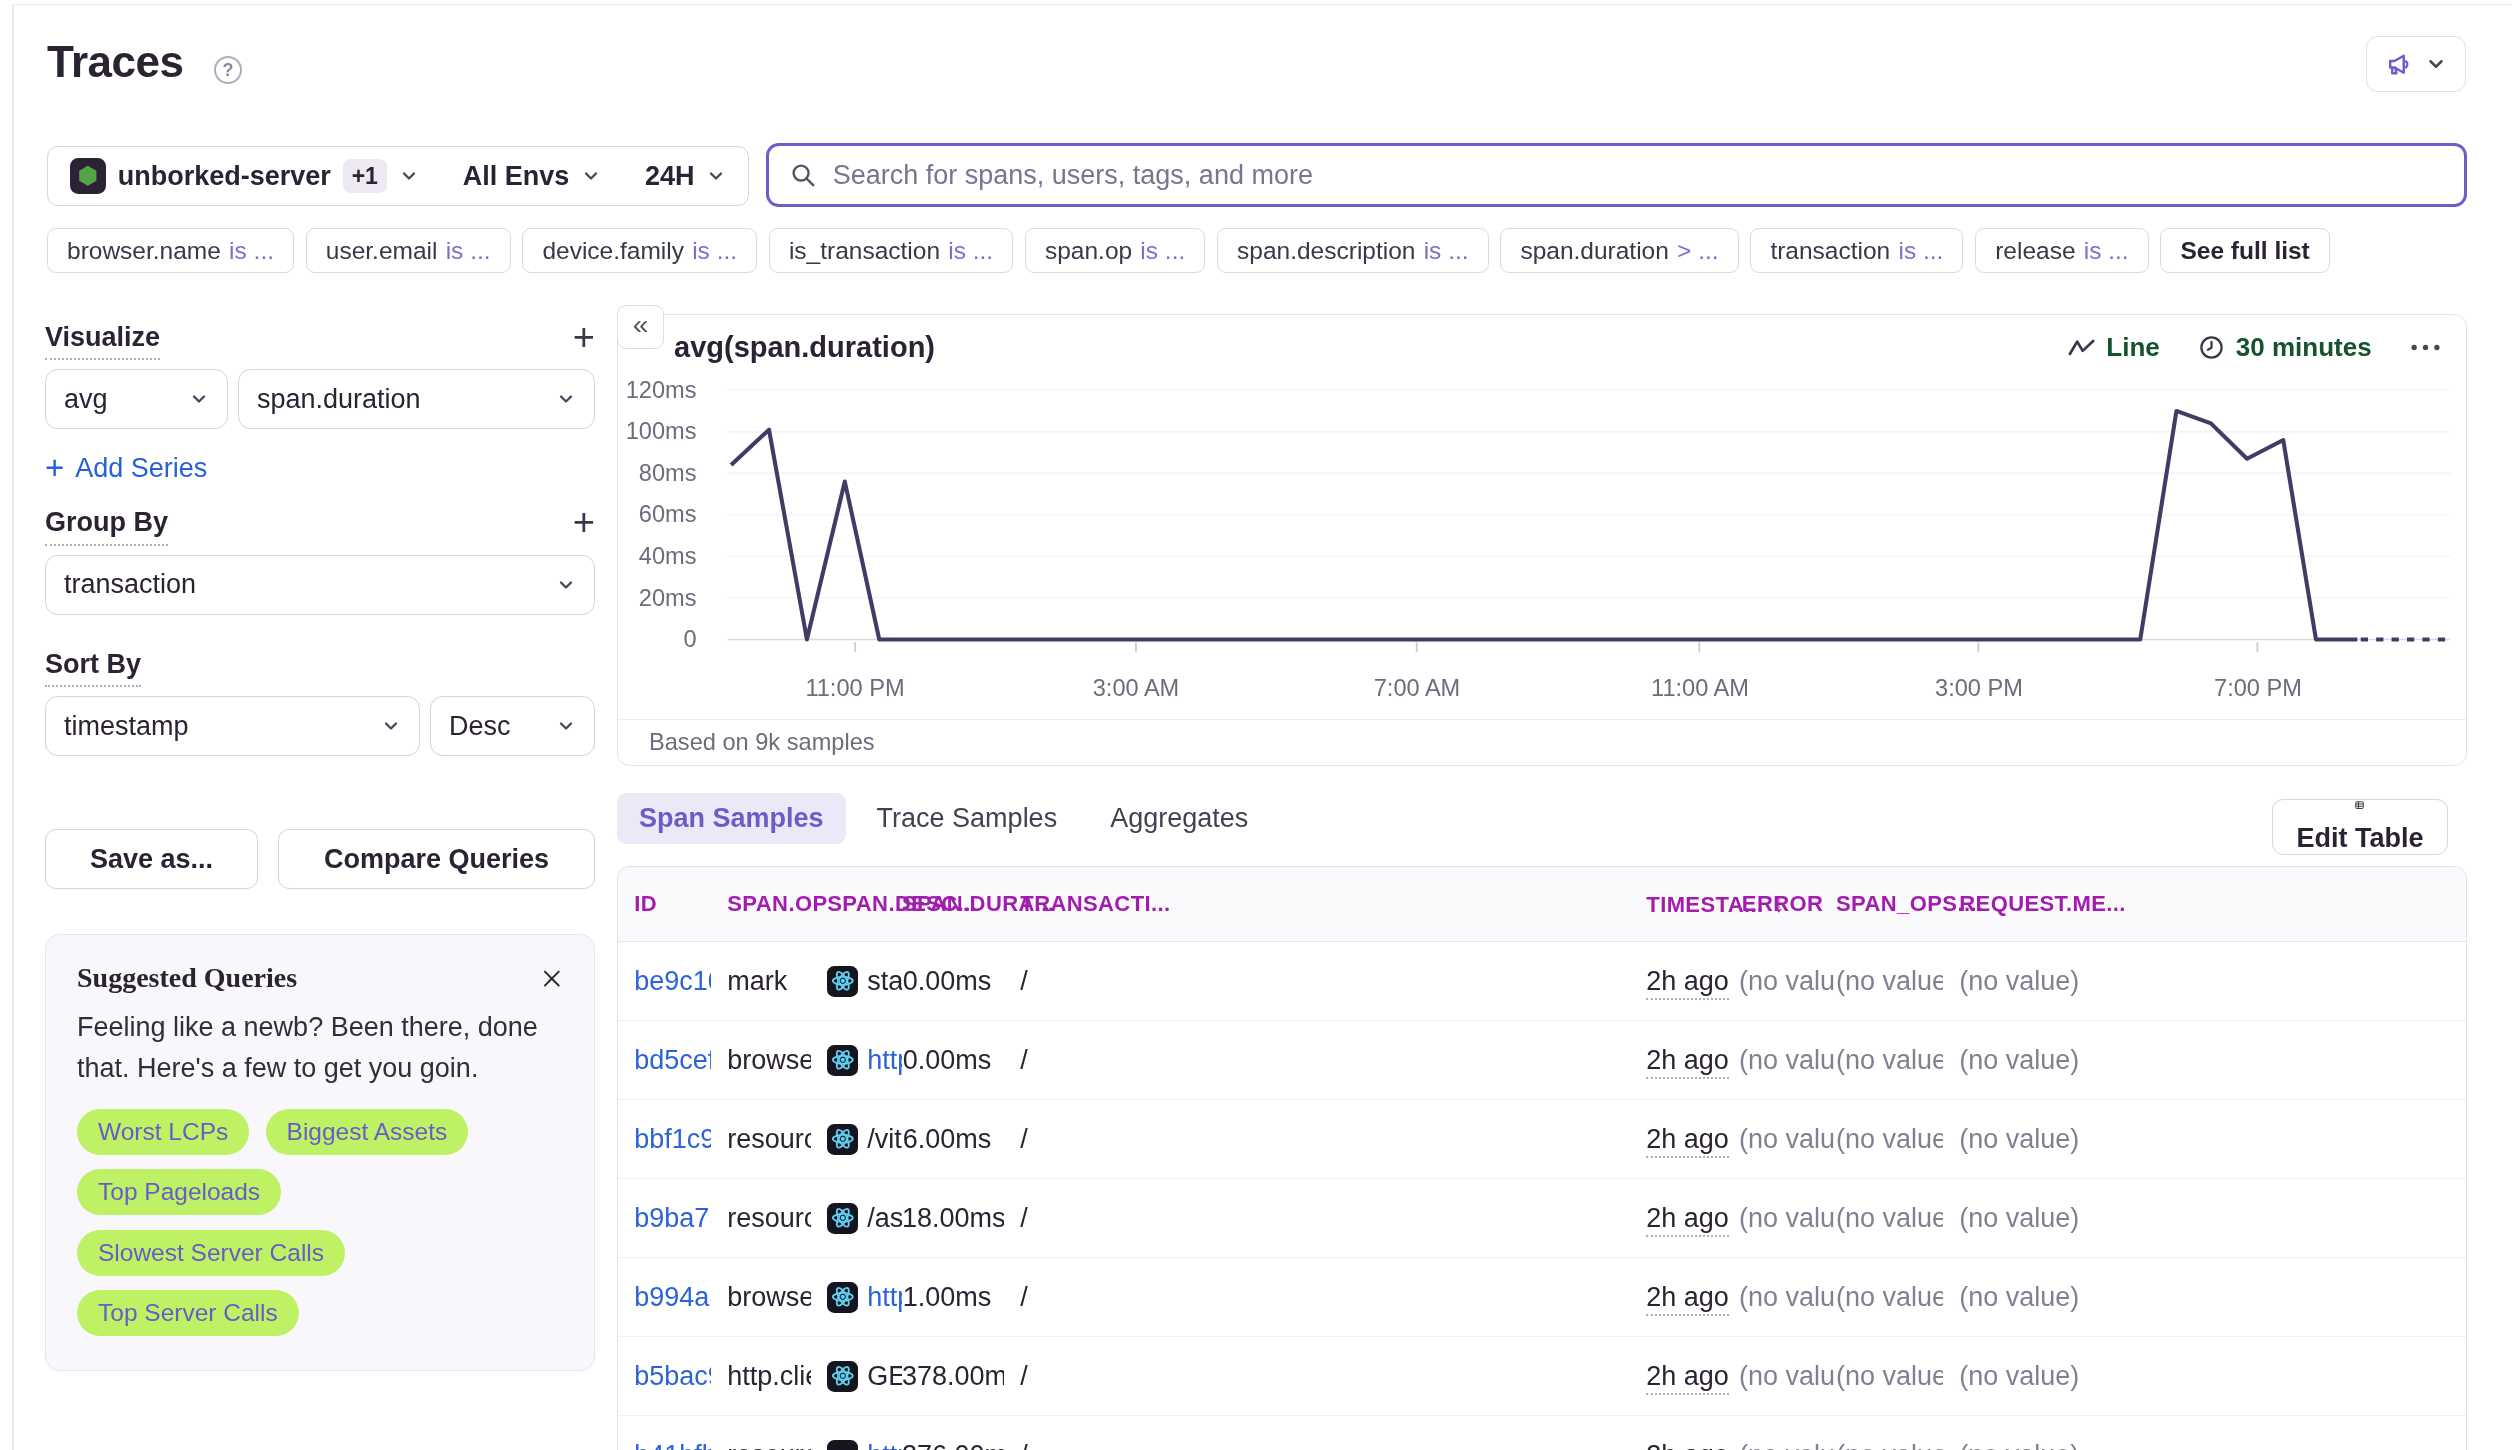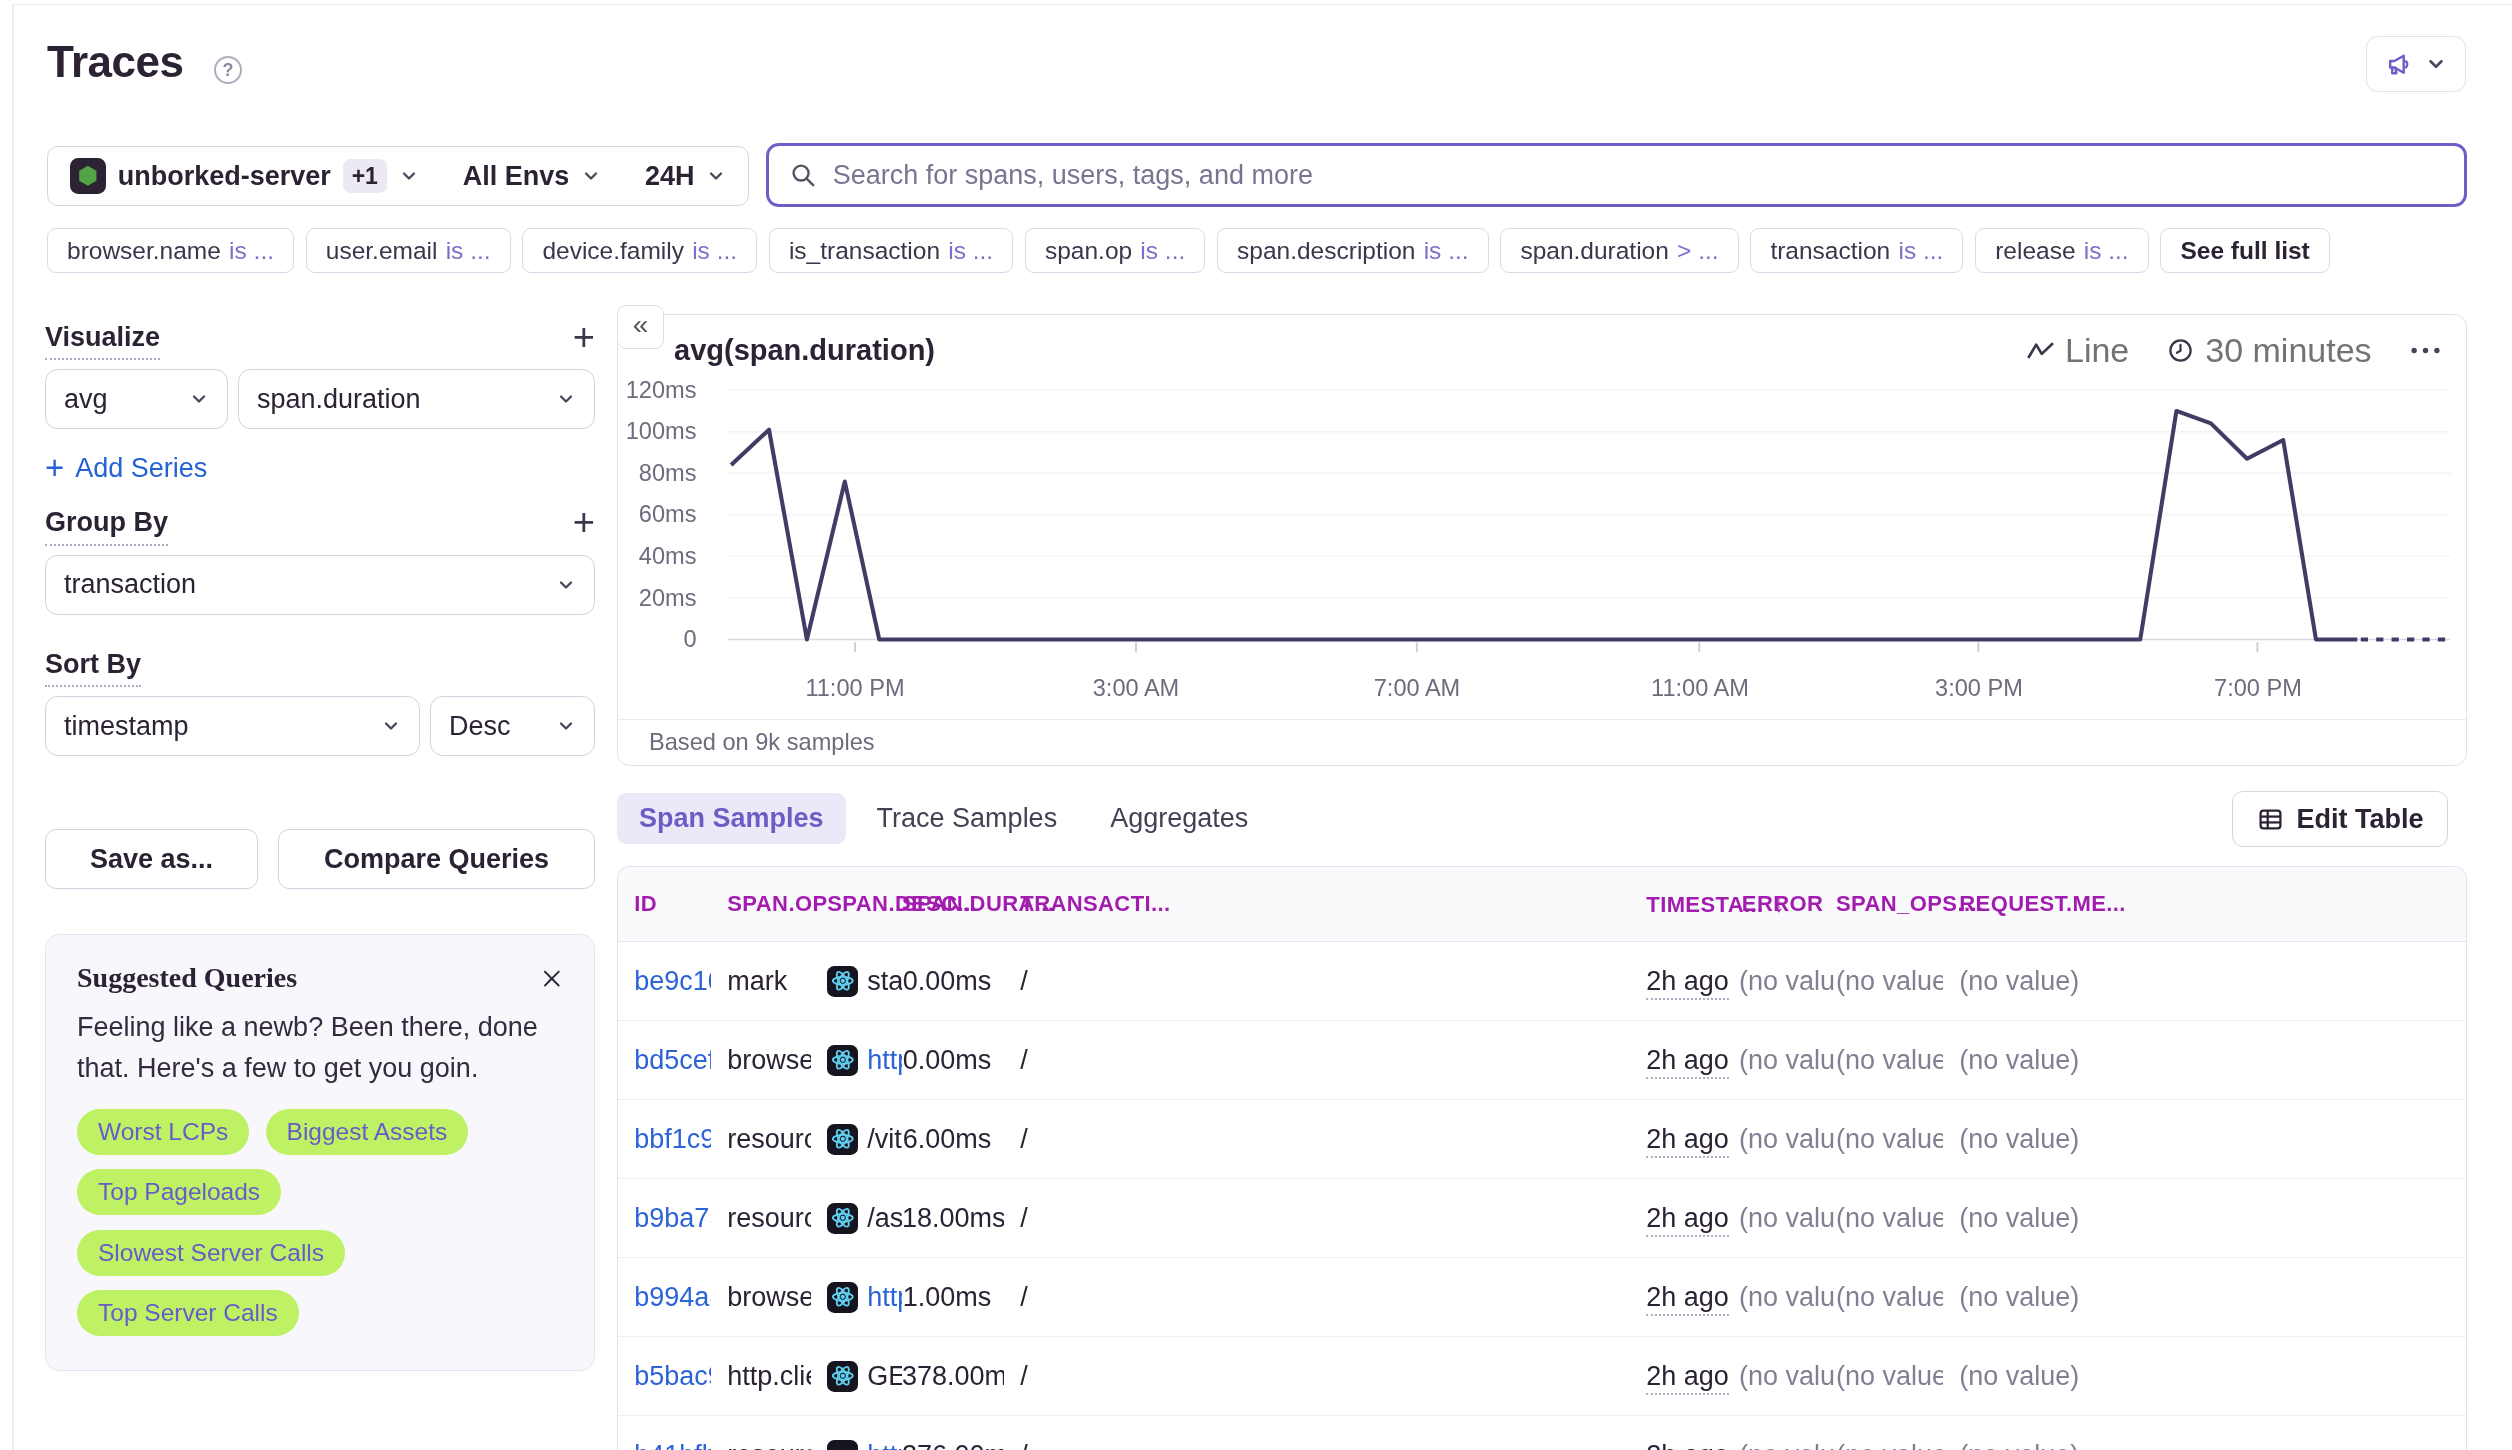--- a/index.html
+++ b/index.html
@@ -66,39 +66,39 @@
 
   
   .collapse{position:absolute;left:617px;top:305px;width:47px;height:44px;border:1.8px solid #e0dcea;border-radius:9px;
         background:#fff;z-index:6;font-size:28px;color:#56505e;display:flex;align-items:center;justify-content:center;
         padding-bottom:4.5px;box-sizing:border-box;cursor:pointer;font-family:inherit;}
   .chart-panel{position:absolute;left:617px;top:314px;width:1850px;height:452px;border:1.8px solid #e3dfec;border-radius:12.7px;
         background:#fff;box-sizing:border-box;}
   .chart-head{position:absolute;left:56px;right:25.4px;top:16.3px;display:flex;justify-content:space-between;align-items:center;}
   .chart-title{font-size:29px;font-weight:700;margin:0;}
   .chart-controls{display:flex;align-items:center;gap:38px;}
-  .ctrl{display:flex;align-items:center;gap:11px;font-size:34px;font-weight:400;color:#737373;background:none;border:none;
+  .ctrl{display:flex;align-items:center;gap:11px;font-size:26px;font-weight:700;color:#14532d;background:none;border:none;
         font-family:inherit;cursor:pointer;padding:0;}
   #ylabels{position:absolute;left:0;top:67px;width:93px;height:272px;}
   .ylab{position:absolute;right:14.5px;font-size:23.6px;color:#6f6a7c;line-height:29px;}
   #chart-svg{position:absolute;left:109px;top:67px;}
   #xlabels{position:absolute;left:109px;top:360px;width:1724px;height:29px;}
   .xlab{position:absolute;top:0;transform:translateX(-50%);font-size:23.6px;color:#6f6a7c;white-space:nowrap;}
   .chart-foot{position:absolute;left:0;right:0;bottom:0;height:45px;border-top:1.8px solid #eceaf1;display:flex;
         align-items:center;padding-left:31px;font-size:23.6px;color:#6f6a7c;}
 
   
   .tabs-row{position:absolute;left:617px;top:791px;width:1850px;height:58px;}
   .tabs{position:absolute;left:0;top:1.8px;display:flex;gap:9px;align-items:center;}
   .tab{height:51px;padding:0 22px;border:none;background:none;border-radius:9px;font-size:27px;font-family:inherit;
         color:#463f54;cursor:pointer;}
   .tab.active{background:#ece8f8;color:#6a5dc6;font-weight:700;}
-  .edit-table{position:absolute;right:19px;top:0;height:56px;padding:0 23.6px;display:flex;align-items:center;gap:12.7px;
+  .edit-table{position:absolute;right:19px;top:8px;height:56px;padding:0 23.6px;display:flex;align-items:center;gap:12.7px;
         background:#fff;border:1.8px solid #d9d3e2;border-radius:11px;font-size:27px;font-weight:700;font-family:inherit;
-        color:#2b2233;cursor:pointer;}
+        color:#2b2233;cursor:pointer;flex-direction:column;}
   .table-panel{position:absolute;left:617px;top:866px;width:1850px;height:584px;border:1.8px solid #e3dfec;border-bottom:none;
         border-radius:12.7px 12.7px 0 0;overflow:hidden;background:#fff;box-sizing:border-box;}
   table{width:100%;border-collapse:collapse;table-layout:fixed;}
   th{height:74px;background:#faf9fb;border-bottom:1.8px solid #e9e5ef;font-size:22px;font-weight:700;color:#a21caf;
         text-align:left;padding:0 0 0 16.3px;letter-spacing:0.4px;white-space:nowrap;}
   th.r{text-align:right;padding:0 12.7px 0 0;}
   td{height:78px;font-size:27px;padding:0 0 0 16.3px;color:#2b2233;white-space:nowrap;overflow:hidden;}
   td.r{text-align:right;padding:0 12.7px 0 0;}
   tbody tr + tr td{border-top:1.8px solid #f0edf4;}
   .muted{color:#857e92;}

